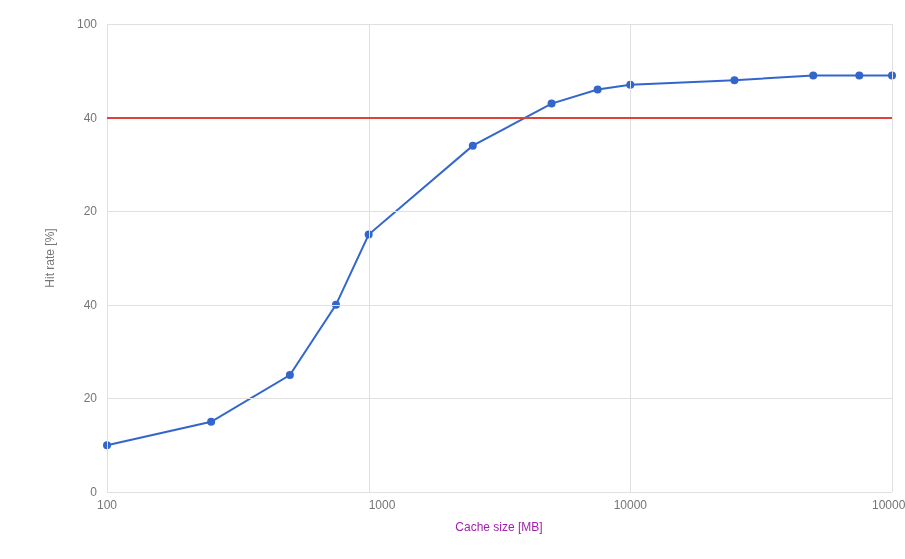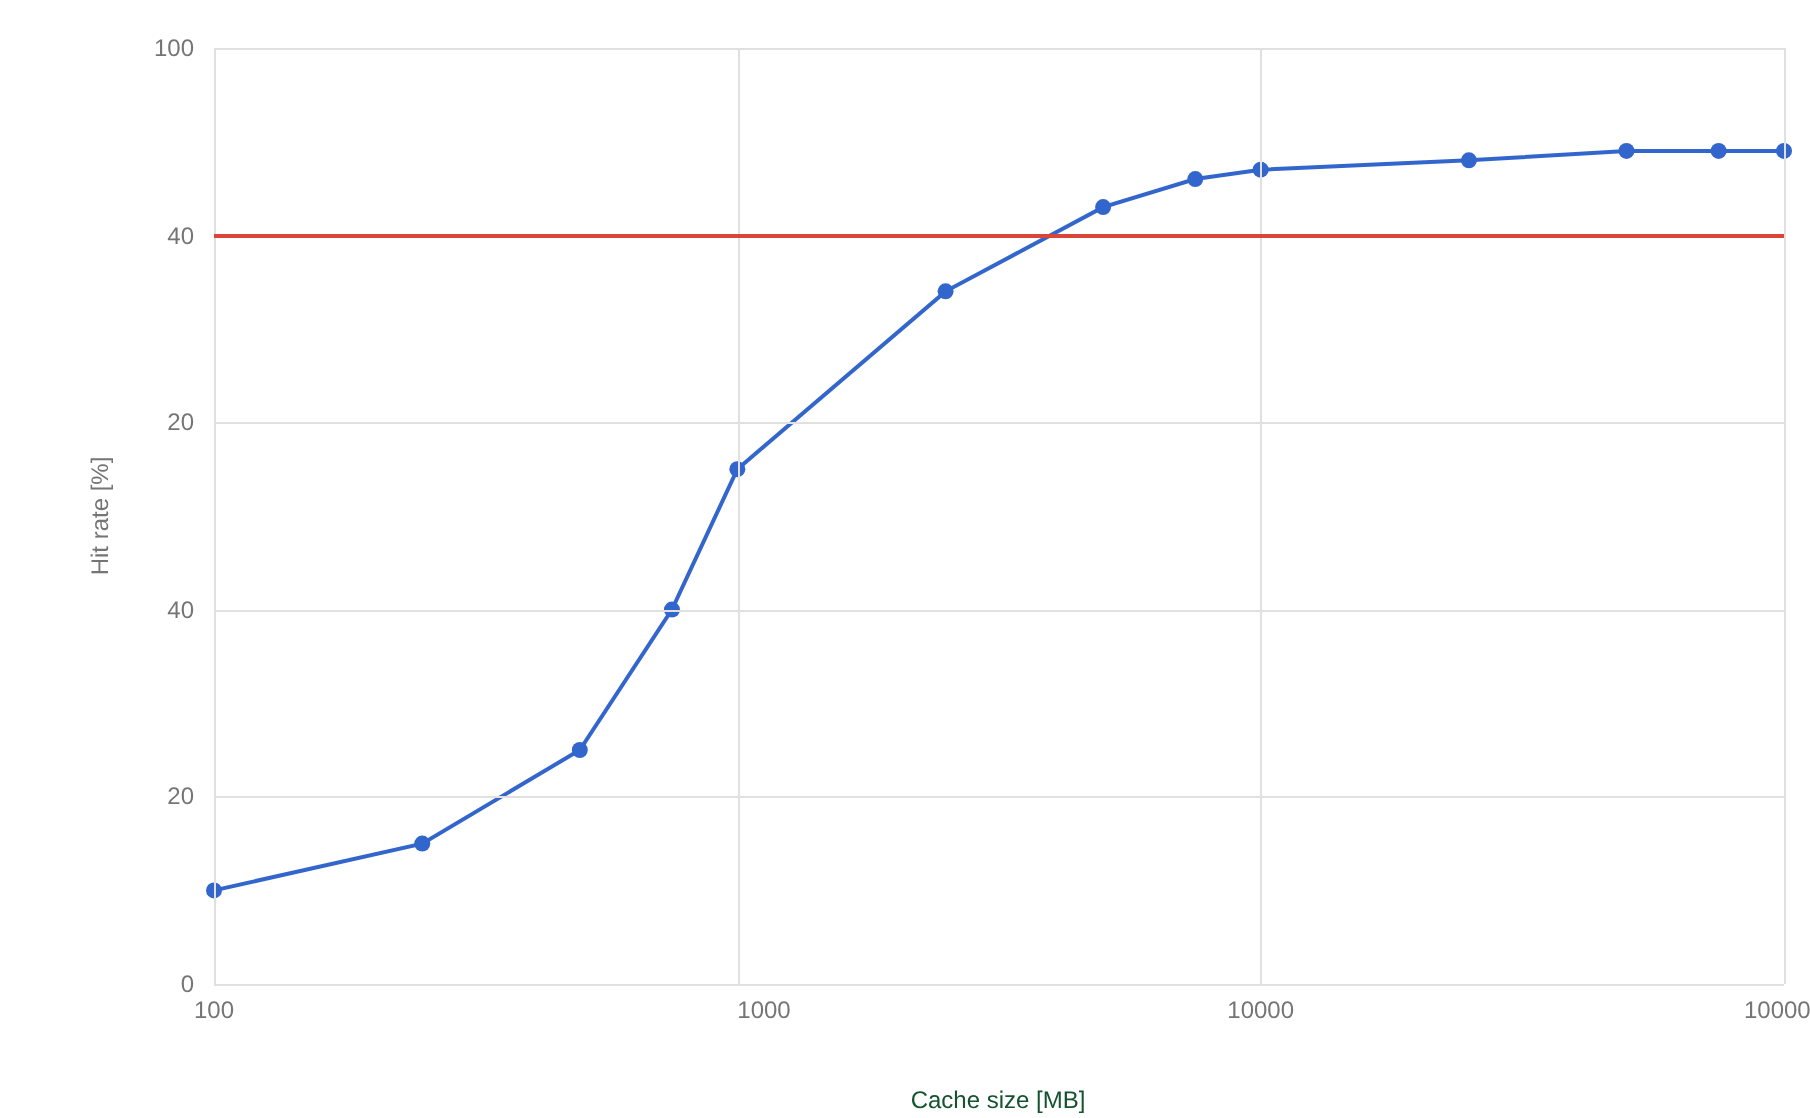--- a/index.html
+++ b/index.html
@@ -59,24 +59,24 @@
     left: 50px;
     top: 258px;
     transform: translate(-50%, -50%) rotate(-90deg);
     font-size: 12px;
     color: #757575;
     white-space: nowrap;
   }
   .x-axis-title {
     position: absolute;
     left: 499px;
-    top: 543px;
+    top: 520px;
     transform: translateX(-50%);
     font-size: 12px;
-    color: #14532d;
+    color: #a21caf;
     white-space: nowrap;
   }
   svg.series {
     position: absolute;
     left: 0;
     top: 0;
     width: 100%;
     height: 100%;
     overflow: visible;
   }

